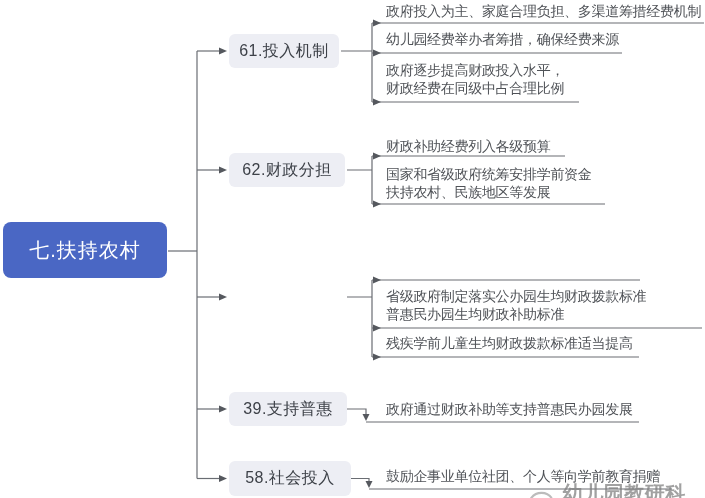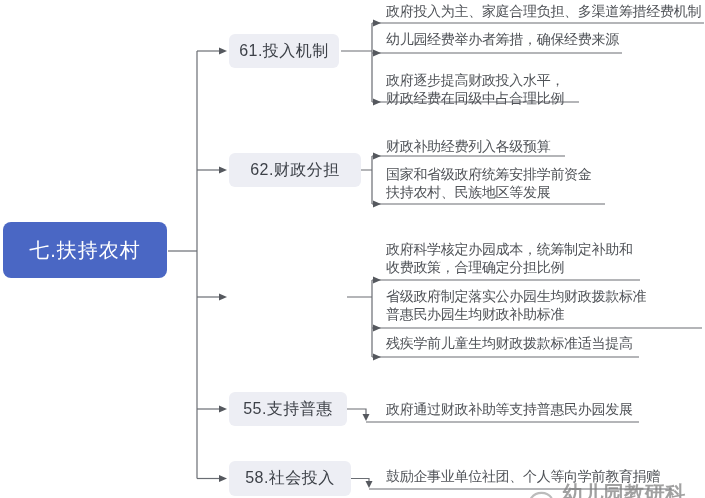--- a/index.html
+++ b/index.html
@@ -82,35 +82,33 @@
     <path class="ln" d="M366,422 H639"></path>
 
     <path class="ln" d="M351,478.5 H369 V482"></path>
       <path class="ar" d="M365.5,481 L369,488 L372.5,481 Z"></path>
     <path class="ln" d="M369,489 H672"></path>
   </svg>
 
   <div class="root">七.扶持农村</div>
 
   <div class="node" style="left:229px;top:34px;width:110px;height:34px">61.投入机制</div>
-  <div class="node" style="left:229px;top:153px;width:132px;height:34px">62.财政分担</div>
-  <div class="node" style="left:229px;top:392px;width:118px;height:34px">55.支持普惠</div>
+  <div class="node" style="left:229px;top:153px;width:116px;height:34px">62.财政分担</div>
+  <div class="node" style="left:229px;top:392px;width:118px;height:34px">39.支持普惠</div>
   <div class="node" style="left:229px;top:461px;width:122px;height:35px">58.社会投入</div>
 
   <div class="leaf" style="top:2px">政府投入为主、家庭合理负担、多渠道筹措经费机制</div>
   <div class="leaf" style="top:30px">幼儿园经费举办者筹措，确保经费来源</div>
-  <div class="leaf" style="top:71px">政府逐步提高财政投入水平，
+  <div class="leaf" style="top:61px">政府逐步提高财政投入水平，
 财政经费在同级中占合理比例</div>
 
   <div class="leaf" style="top:137px">财政补助经费列入各级预算</div>
   <div class="leaf" style="top:165px">国家和省级政府统筹安排学前资金
 扶持农村、民族地区等发展</div>
 
-  <div class="leaf" style="top:240px">政府科学核定办园成本，统筹制定补助和
-收费政策，合理确定分担比例</div>
   <div class="leaf" style="top:287px">省级政府制定落实公办园生均财政拨款标准
 普惠民办园生均财政补助标准</div>
   <div class="leaf" style="top:334px">残疾学前儿童生均财政拨款标准适当提高</div>
 
   <div class="leaf" style="top:400px">政府通过财政补助等支持普惠民办园发展</div>
 
   <div class="leaf" style="top:467px">鼓励企事业单位社团、个人等向学前教育捐赠</div>
 
   <div class="watermark">
     <svg width="34" height="34" viewBox="0 0 34 34">

